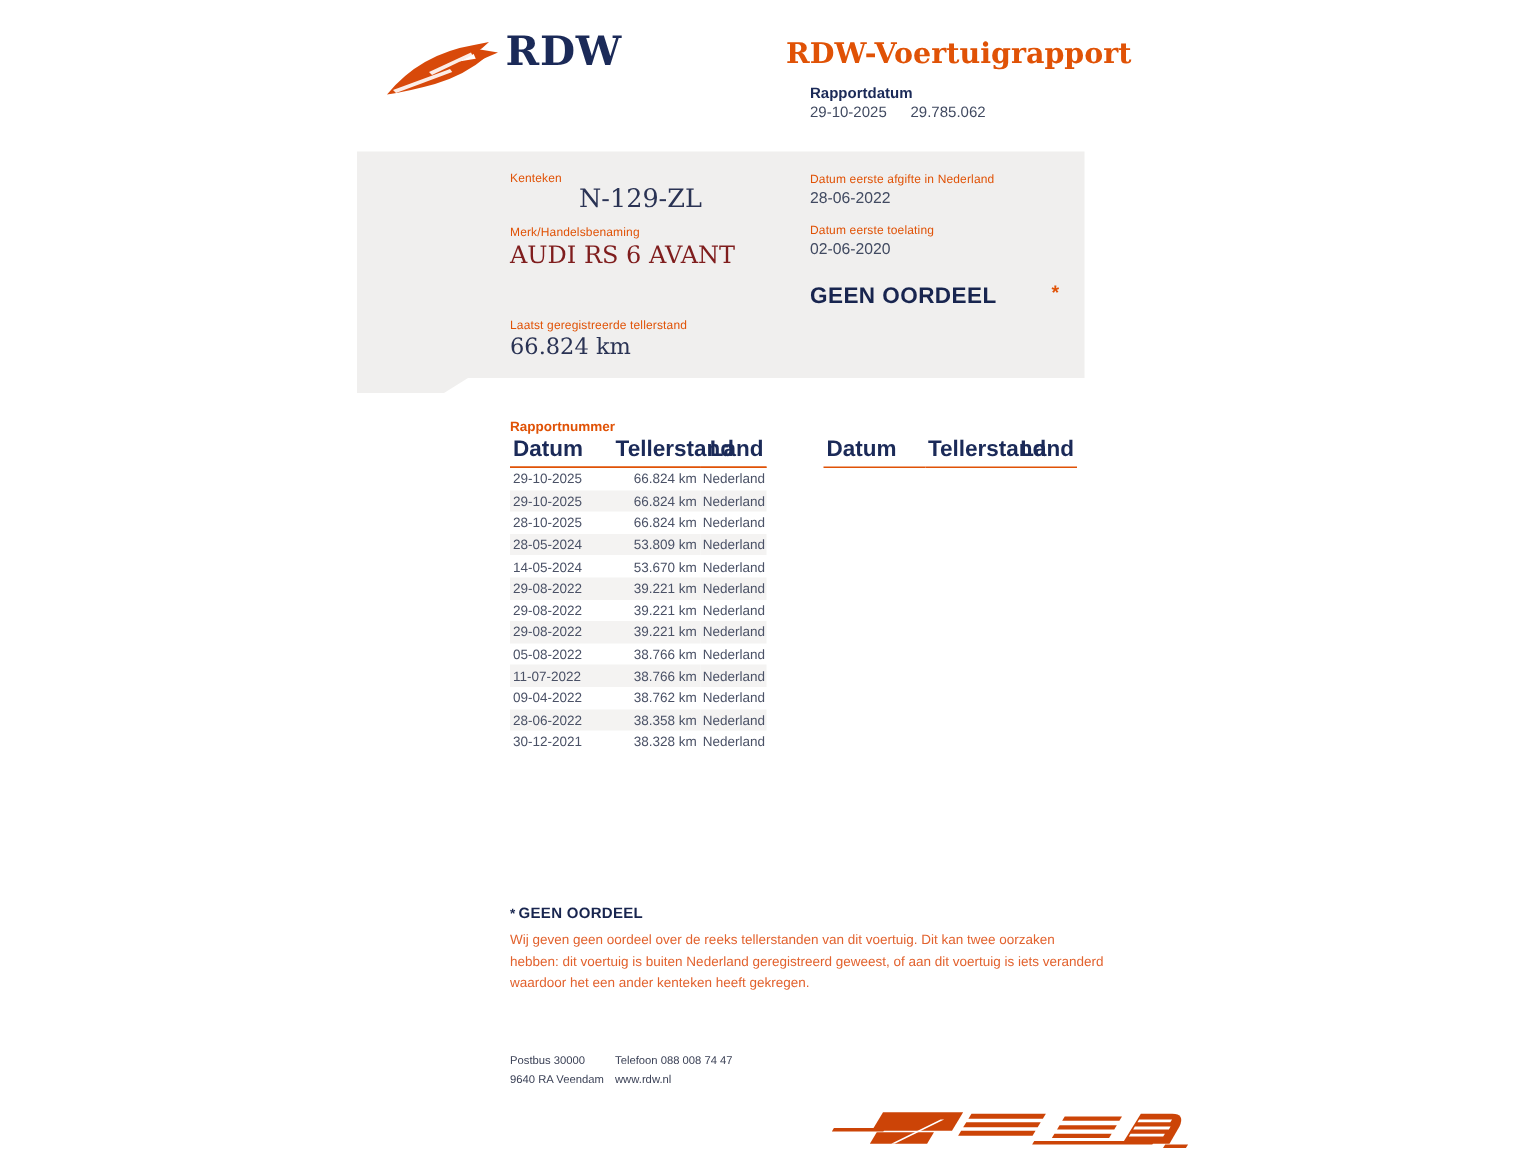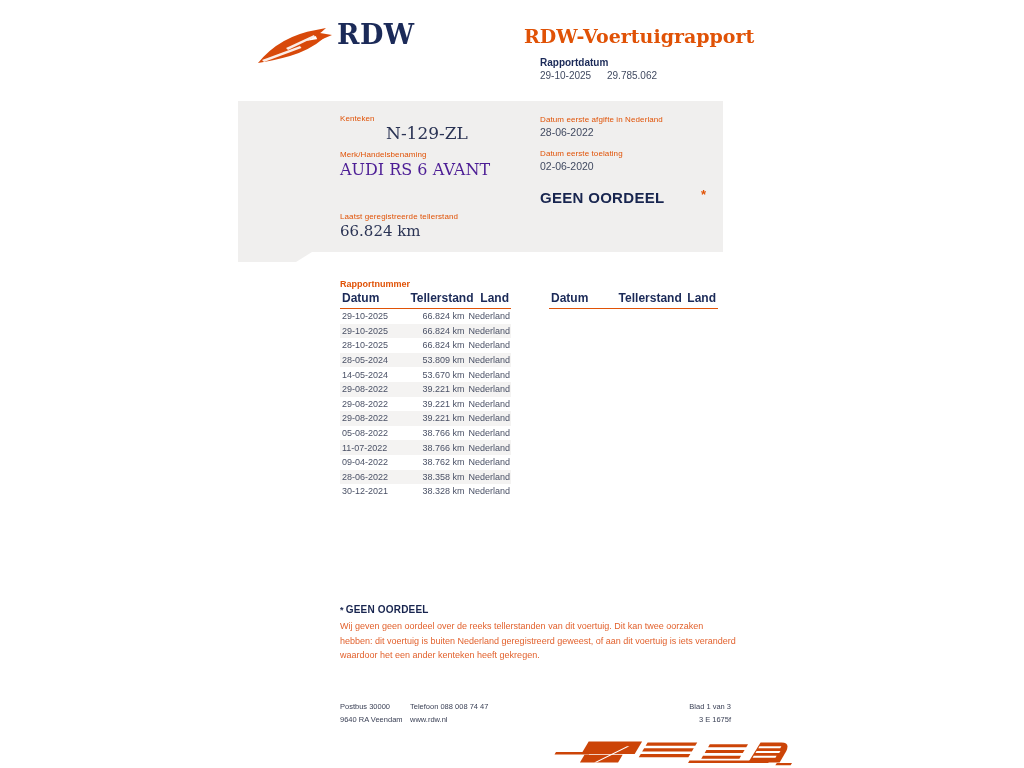--- a/index.html
+++ b/index.html
@@ -11,30 +11,30 @@
   .report-title{font-family:"DejaVu Serif",serif;font-weight:bold;font-size:19px;color:#e05206;}
   .meta-label{font-size:10px;font-weight:bold;color:#1b2a58;}
   .meta-value{font-size:10px;color:#414a61;}
 
   
   .vehicle-box{left:238px;top:101px;width:485px;height:151px;background:#f0efee;}
   .vehicle-box-flap{left:238px;top:252px;width:74px;height:10px;background:#f0efee;
     clip-path:polygon(0 0,100% 0,calc(100% - 16px) 100%,0 100%);}
   .field-label{font-size:8px;font-weight:normal;color:#e05206;letter-spacing:.1px;}
   .value-serif-lg{font-family:"DejaVu Serif",serif;font-size:17px;color:#2a3354;margin-left:46px;}
-  .value-serif-md{font-family:"DejaVu Serif",serif;font-size:16px;color:#4c1d95;}
+  .value-serif-md{font-family:"DejaVu Serif",serif;font-size:16px;color:#7f1d1d;}
   .value-serif-sm{font-family:"DejaVu Serif",serif;font-size:15px;color:#2a3354;}
   .value-sans{font-size:10.5px;color:#414a61;}
   .verdict{font-size:15px;font-weight:bold;color:#18254f;letter-spacing:.3px;}
   .verdict-star{font-size:13px;font-weight:bold;color:#e05206;}
 
   
   .section-title{font-size:9px;font-weight:bold;color:#e05206;}
   table.km{border-collapse:collapse;table-layout:fixed;font-size:9px;}
-  table.km th{font-weight:bold;color:#1b2a58;text-align:left;padding:2px 2px 3px 2px;border-bottom:1.5px solid #e05206;font-size:12px;}
+  table.km th{font-weight:bold;color:#1b2a58;text-align:left;padding:2px 2px 3px 2px;border-bottom:1.5px solid #e05206;font-size:15px;}
   table.km th.r, table.km td.r{text-align:right;}
   table.km td{color:#4a5166;padding:0 2px;height:14.6px;}
   table.km tr.stripe{background:#f4f3f2;}
   .t1{left:340px;top:289px;width:171px;}
   .t2{left:549px;top:289px;width:169px;}
   .c-date{width:40%;} .c-km{width:34%;} .c-land{width:26%;}
 
   
   .fn-title{font-size:10px;font-weight:bold;color:#18254f;letter-spacing:.2px;}
   .fn-star{color:#18254f;font-size:9px;font-weight:bold;margin-right:2px;}
@@ -189,24 +189,20 @@
   <div class="abs fn-title" style="left:340px;top:604px;"><span class="fn-star">*</span><span>GEEN OORDEEL</span></div>
   <div class="abs fn-text" style="left:340px;top:619px;">Wij geven geen oordeel over de reeks tellerstanden van dit voertuig. Dit kan twee oorzaken hebben: dit voertuig is buiten Nederland geregistreerd geweest, of aan dit voertuig is iets veranderd waardoor het een ander kenteken heeft gekregen.</div>
 
   <div class="abs foot" style="left:340px;top:700px;">
     <div>Postbus 30000</div>
     <div>9640 RA Veendam</div>
   </div>
   <div class="abs foot" style="left:410px;top:700px;">
     <div>Telefoon 088 008 74 47</div>
     <div>www.rdw.nl</div>
-  </div>
-  <div class="abs foot foot-right" style="left:600px;top:700px;width:131px;">
-    <div>Blad 1 van 3</div>
-    <div>3 E 1675f</div>
   </div>
 
   <div class="abs" style="left:545px;top:736px;width:248px;height:32px;">
     <svg width="248" height="32" viewBox="0 0 260 32">
       <g fill="#cc4407">
         <polygon points="11.5,16 47.5,16 46,18.5 10,18.5"></polygon>
         <polygon points="45.8,5 101.8,5 94,18 38,18"></polygon>
         <polygon points="41.4,19 81.4,19 76.6,27 36.6,27"></polygon>
         <polygon points="107.6,6 159.6,6 157.5,9.5 105.5,9.5"></polygon>
         <polygon points="104,12 156,12 153.9,15.5 101.8,15.5"></polygon>

